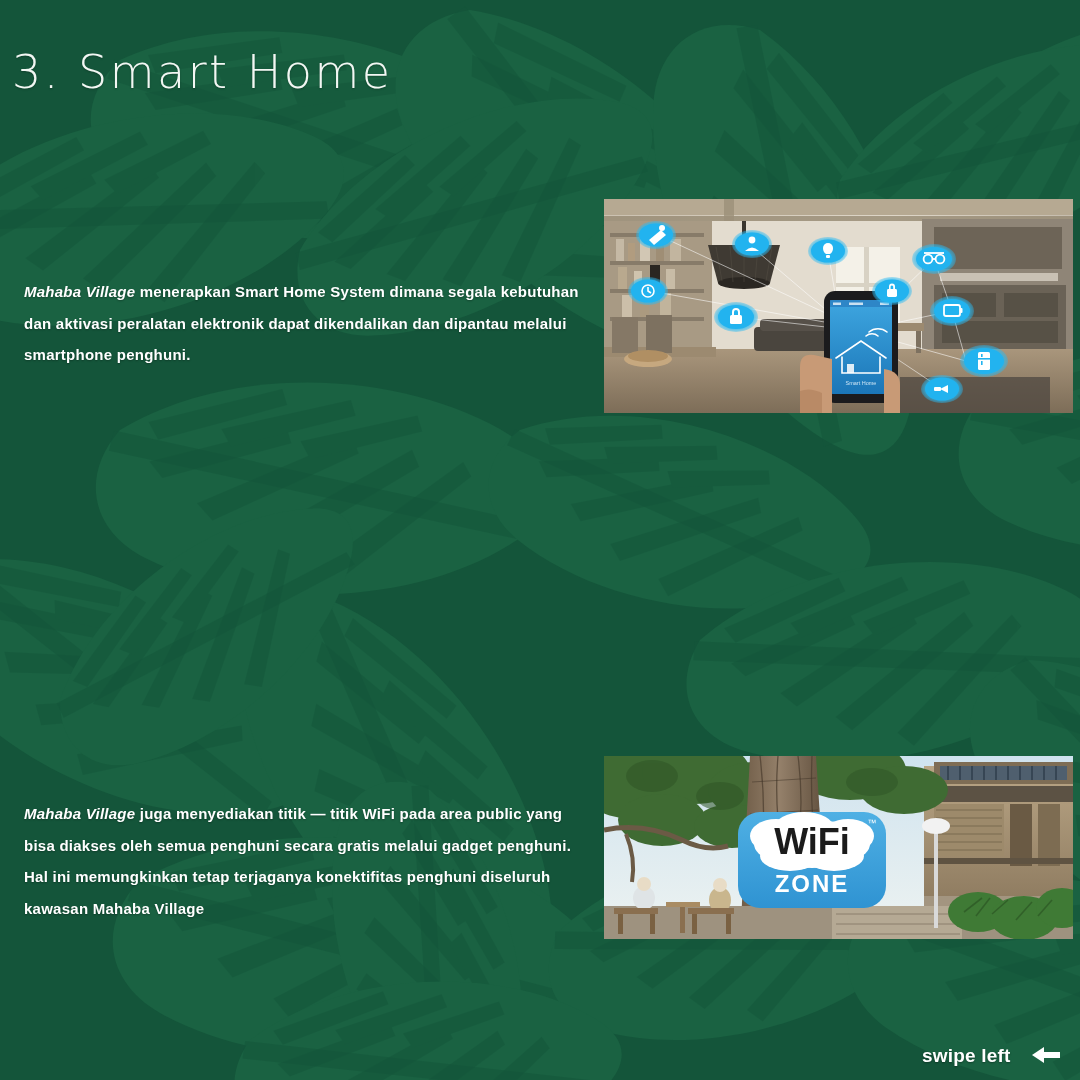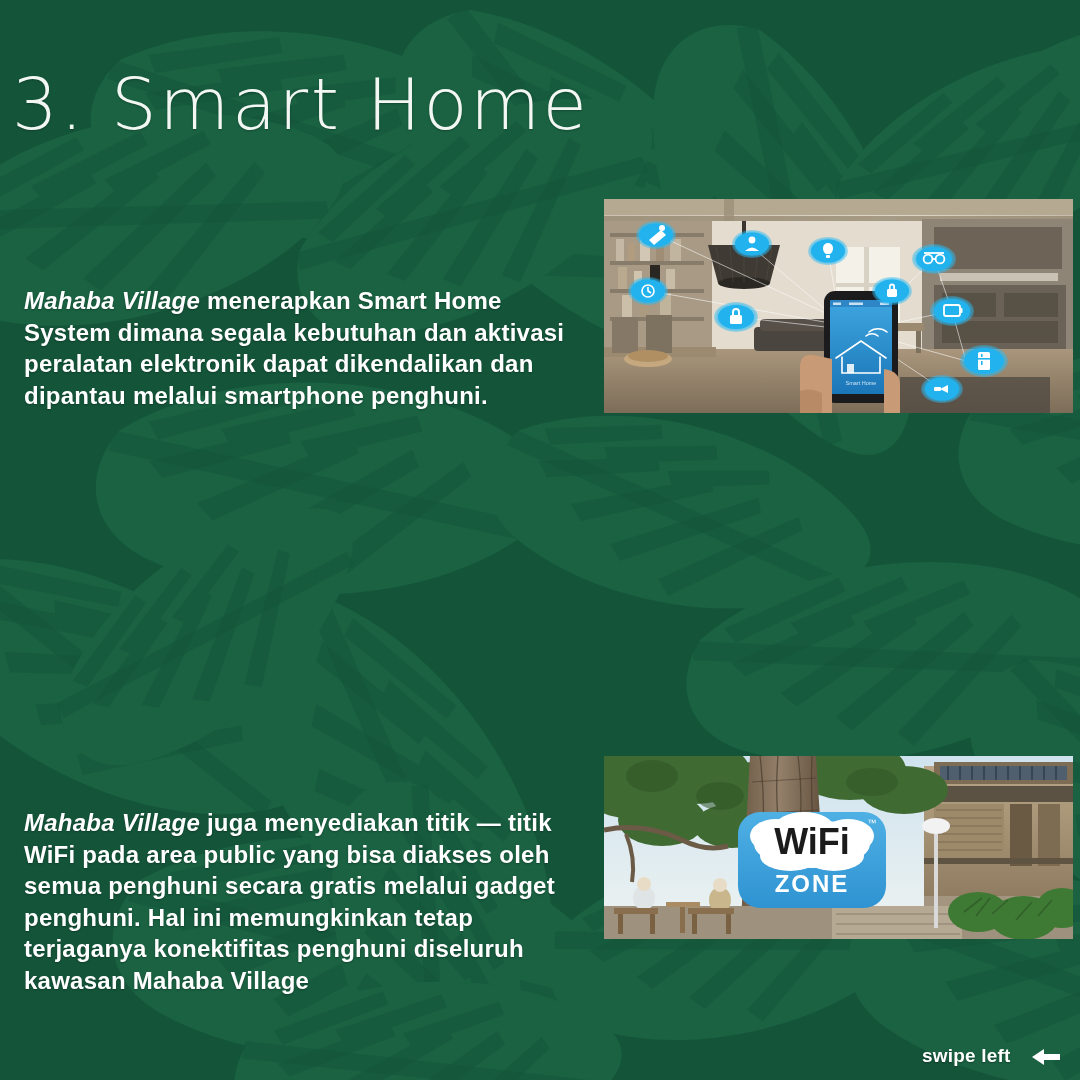--- a/index.html
+++ b/index.html
@@ -15,32 +15,32 @@
   #leaf-bg{position:absolute;inset:0;width:1080px;height:1080px;z-index:0;}
 
   
   #content{position:absolute;inset:0;z-index:3;}
 
   .heading{
     position:absolute;
     color:#f2f7f3;
     font-family:"DejaVu Sans", sans-serif;
     font-weight:300;
-    font-size:72px;
+    font-size:46px;
     letter-spacing:2.5px;
     white-space:nowrap;
     text-shadow:0 1px 2px rgba(0,0,0,.25);
   }
   #heading-smart-home{left:12px;top:14px;}
   #heading-wifi-zone{left:12px;top:551px;}
 
   .body-text{
     position:absolute;
     color:#ffffff;
-    font-size:24px;
+    font-size:15px;
     font-weight:600;
     line-height:31.5px;
     letter-spacing:.25px;
     text-shadow:0 1px 2px rgba(0,0,0,.30);
   }
   #body-smart-home{left:24px;top:261px;width:560px;}
   #body-wifi-zone{left:24px;top:783px;width:570px;}
   .body-text em{font-style:italic;font-weight:700;}
 
   
@@ -49,21 +49,21 @@
     overflow:hidden;
     background:#7dd3fc;
   }
   #photo-smart-home{left:604px;top:199px;width:469px;height:214px;}
   #photo-wifi-zone{left:604px;top:756px;width:469px;height:183px;}
   .photo svg{display:block;width:100%;height:100%;}
 
   
   #footer-swipe{
     position:absolute;left:922px;top:1045px;
-    display:flex;align-items:flex-end;gap:20px;
+    display:flex;align-items:flex-start;gap:20px;
   }
   #footer-swipe-label{
     color:#ffffff;font-size:19px;font-weight:700;letter-spacing:.2px;
     text-shadow:0 1px 2px rgba(0,0,0,.35);
   }
   #footer-arrow-icon{display:block;}
 </style>
 </head>
 <body>
 

